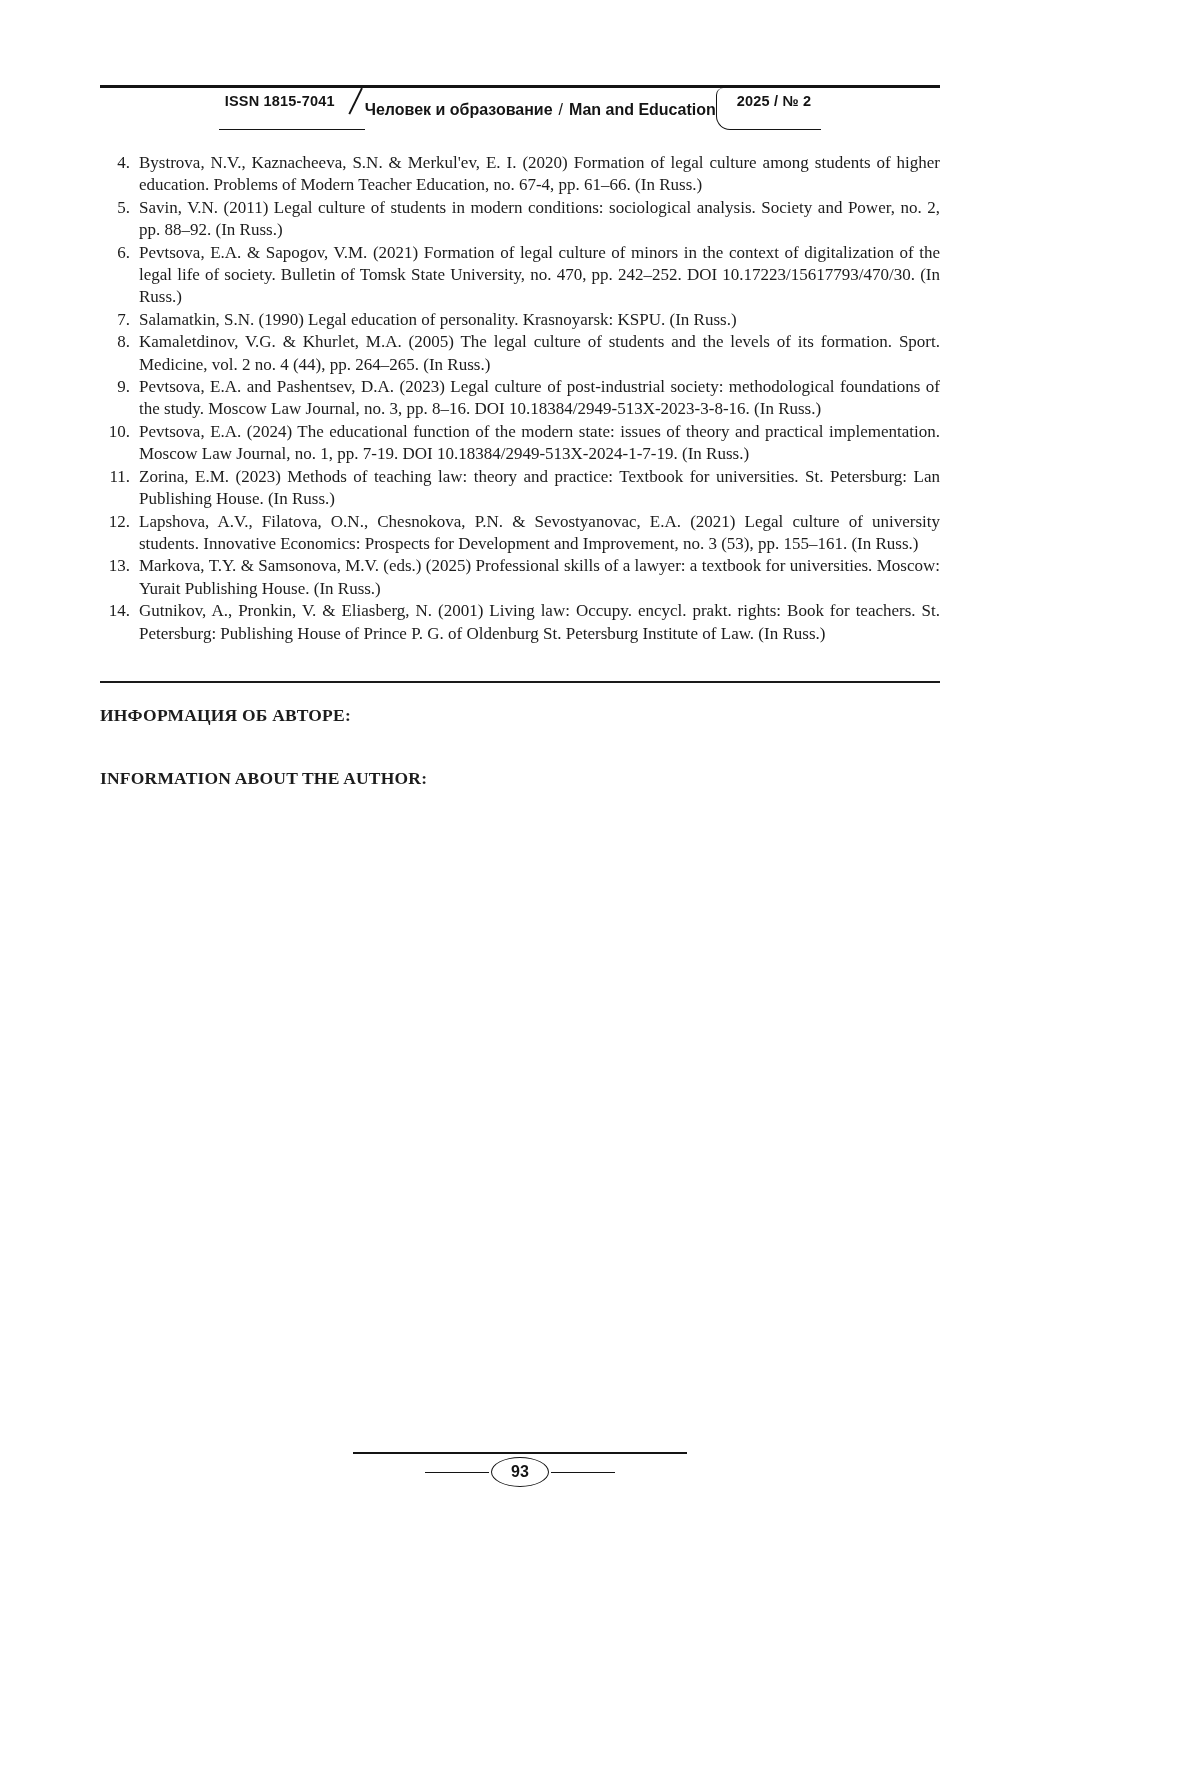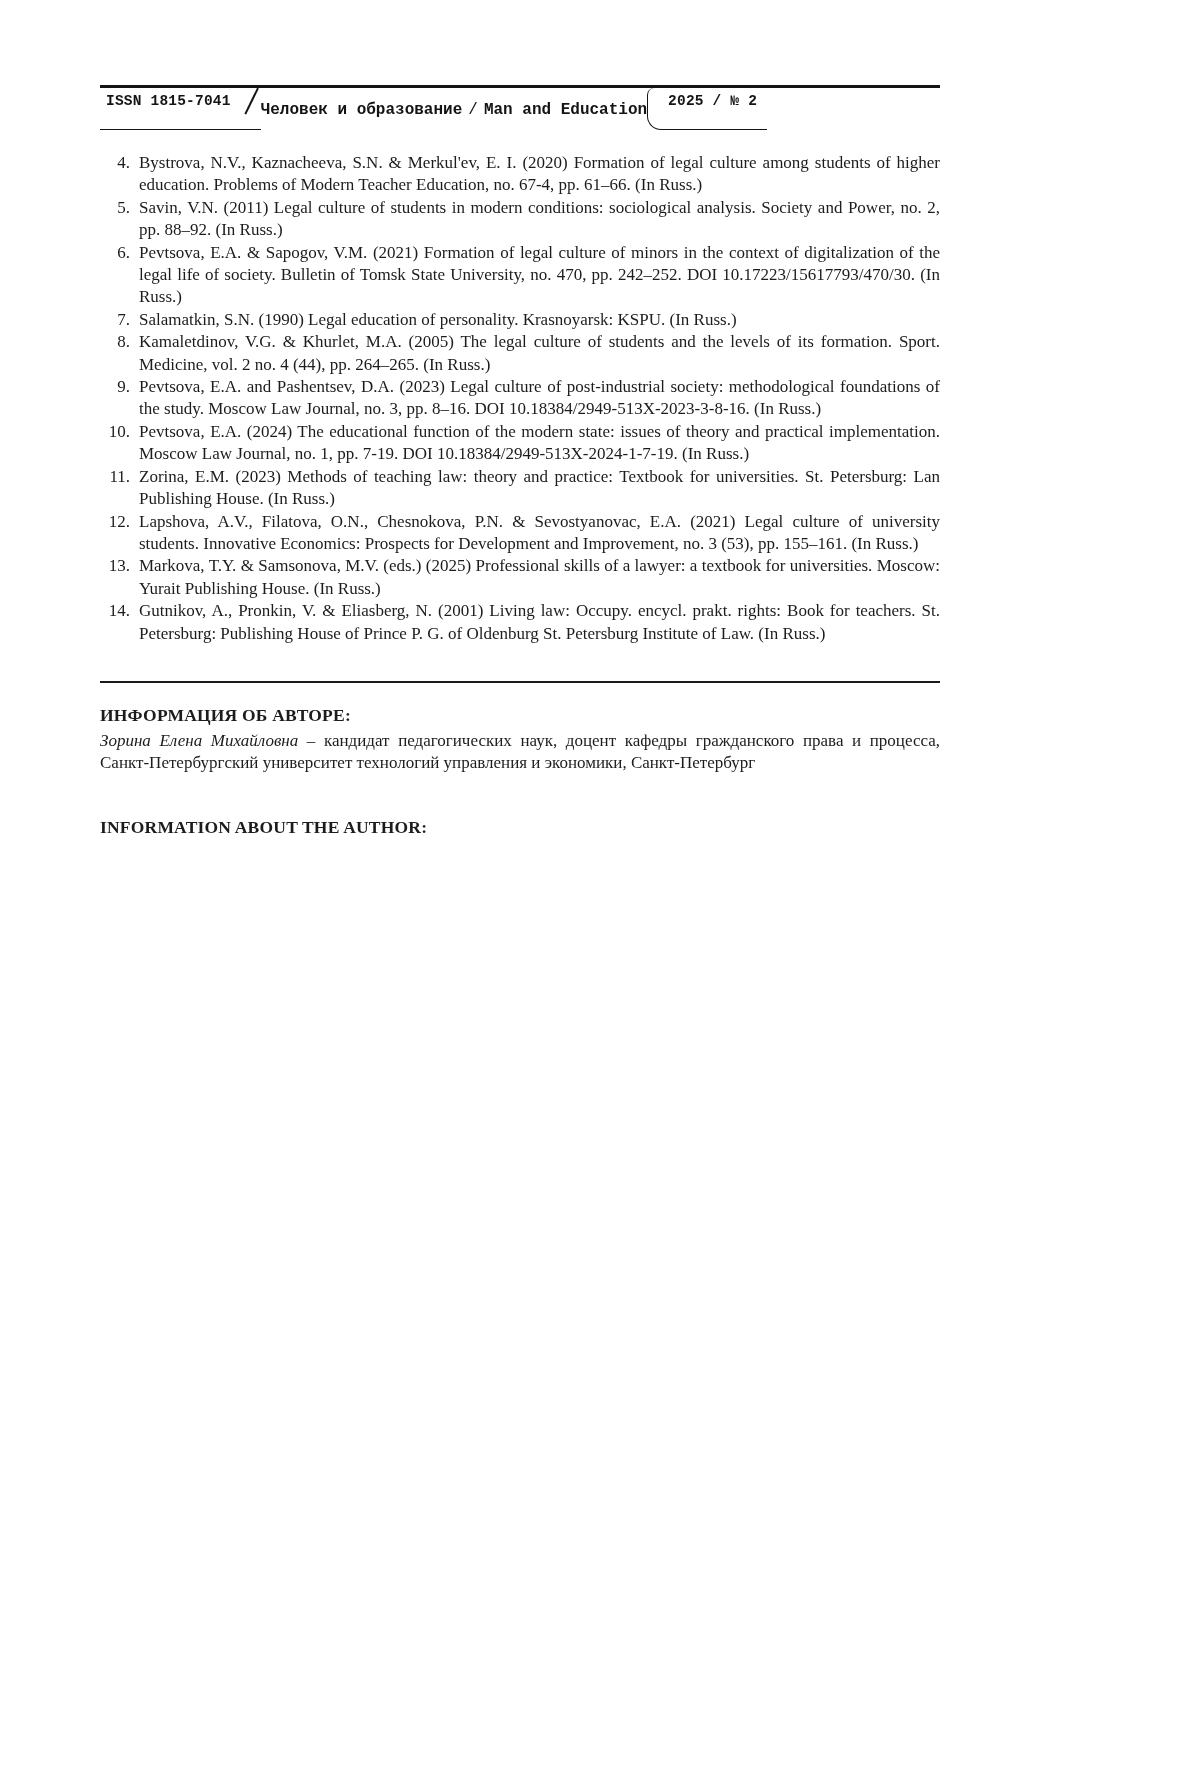--- a/index.html
+++ b/index.html
@@ -16,24 +16,24 @@
   .content {
     position: absolute;
     left: 100px;
     top: 85px;
     width: 840px;
   }
 
   
   .header-band {
     display: flex;
-    justify-content: flex-start;
+    justify-content: center;
     align-items: stretch;
     border-top: 3.5px solid #141414;
-    font-family: Liberation Mono, monospace;
+    font-family: Liberation Sans, sans-serif;
   }
   .tab {
     font-size: 14.5px;
     font-weight: bold;
     letter-spacing: 0.2px;
     color: #141414;
   }
   .tab-left {
     position: relative;
     padding: 5px 30px 6px 6px;
@@ -215,22 +215,28 @@
 
         <div class="ref-item">
           <span class="ref-num">14.</span>
           <span class="ref-text">Gutnikov, A., Pronkin, V. &amp; Eliasberg, N. (2001) Living law: Occupy. encycl. prakt. rights: Book for teachers. St. Petersburg: Publishing House of Prince P. G. of Oldenburg St. Petersburg Institute of Law. (In Russ.)</span>
         </div>
       </section>
 
     <hr class="divider">
 
     <h2 class="section-heading">ИНФОРМАЦИЯ ОБ АВТОРЕ:</h2>
-    <p class="author-par">
-      <span class="author-name">Зорина Елена Михайловна</span>
-      <span>– кандидат педагогических наук, доцент кафедры гражданского права и процесса, Санкт-Петербургский университет технологий управления и экономики, Санкт-Петербург</span>
-    </p>
 
     <h2 class="section-heading en">INFORMATION ABOUT THE AUTHOR:</h2>
 
   </div>
 
+  <footer class="page-footer">
+    <div class="footer-rule"></div>
+    <div class="footer-row">
+      <div class="footer-line"></div>
+      <div class="page-badge">
+        <span>93</span>
+      </div>
+      <div class="footer-line"></div>
+    </div>
+  </footer>
 </div>
 
 </body></html>

